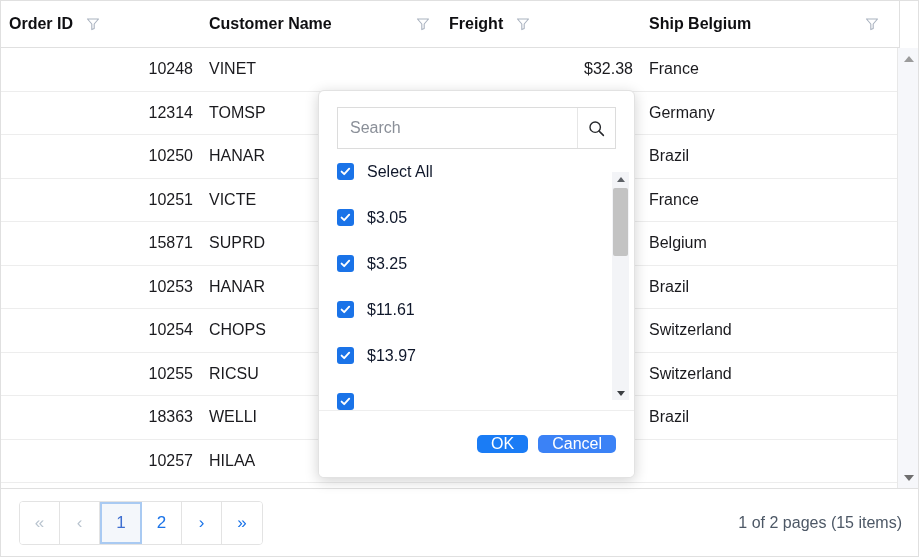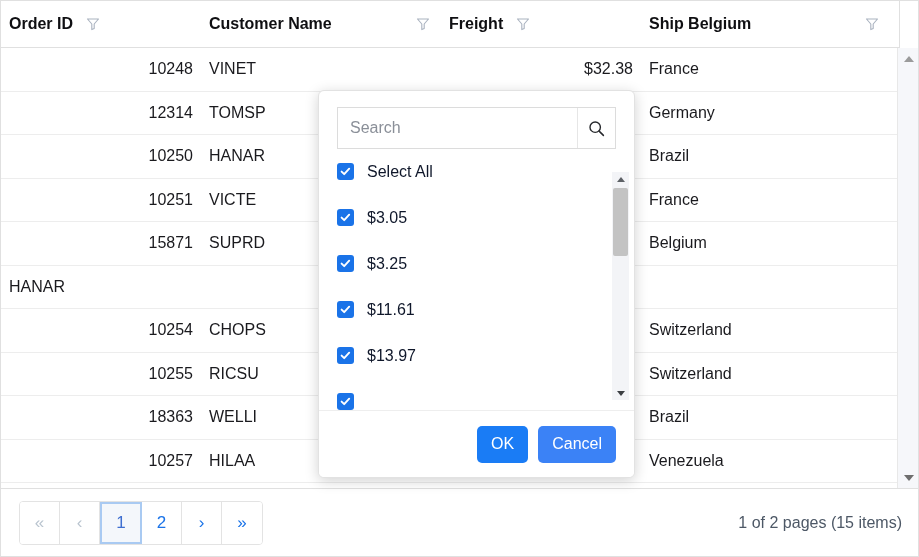--- a/index.html
+++ b/index.html
@@ -261,21 +261,21 @@
   .fp-footer {
     height: 66px;
     display: flex;
     align-items: center;
     justify-content: flex-end;
     padding: 0 18px;
     gap: 10px;
     background: #fff;
   }
   .btn {
-    height: 37px;
+    height: 18px;
     min-width: 46px;
     border-radius: 5px;
     border: none;
     font-size: 16px;
     color: #ffffff;
     cursor: pointer;
     font-family: "Liberation Sans", sans-serif;
     padding: 0 14px;
   }
   .btn.ok     { background: #1a7cf5; }
@@ -352,20 +352,21 @@
         <div class="cell col-freight num">$41.34</div>
         <div class="cell col-ship">France</div>
       </div>
       <div class="row">
         <div class="cell col-order num">15871</div>
         <div class="cell col-cust">SUPRD</div>
         <div class="cell col-freight num">$51.30</div>
         <div class="cell col-ship">Belgium</div>
       </div>
       <div class="row">
+        <div class="cell col-order num">10253</div>
         <div class="cell col-cust">HANAR</div>
         <div class="cell col-freight num">$58.17</div>
         <div class="cell col-ship">Brazil</div>
       </div>
       <div class="row">
         <div class="cell col-order num">10254</div>
         <div class="cell col-cust">CHOPS</div>
         <div class="cell col-freight num">$22.98</div>
         <div class="cell col-ship">Switzerland</div>
       </div>
@@ -378,21 +379,20 @@
       <div class="row">
         <div class="cell col-order num">18363</div>
         <div class="cell col-cust">WELLI</div>
         <div class="cell col-freight num">$13.97</div>
         <div class="cell col-ship">Brazil</div>
       </div>
       <div class="row">
         <div class="cell col-order num">10257</div>
         <div class="cell col-cust">HILAA</div>
         <div class="cell col-freight num">$81.91</div>
-        <div class="cell col-ship">Venezuela</div>
       </div>
     </div>
 
   <div class="vscroll">
     <div class="arr up">
         <span class="tri up"></span>
       </div>
     <div class="arr down">
         <span class="tri down"></span>
       </div>

